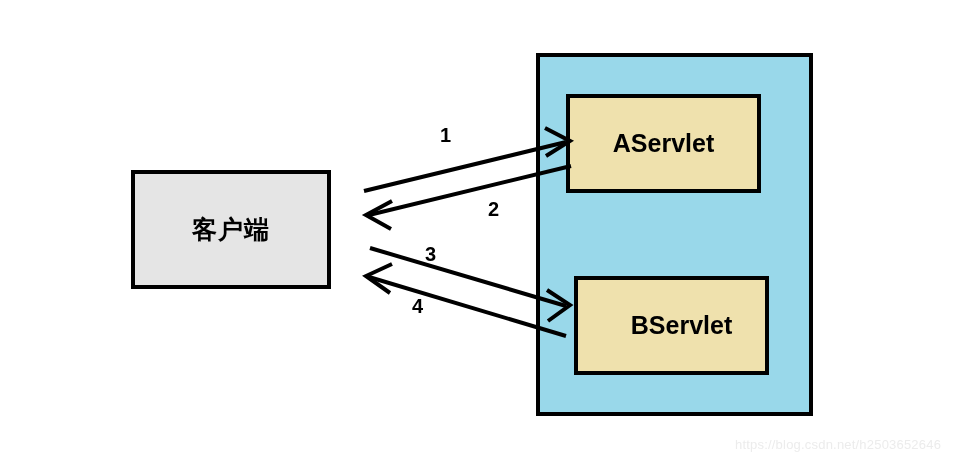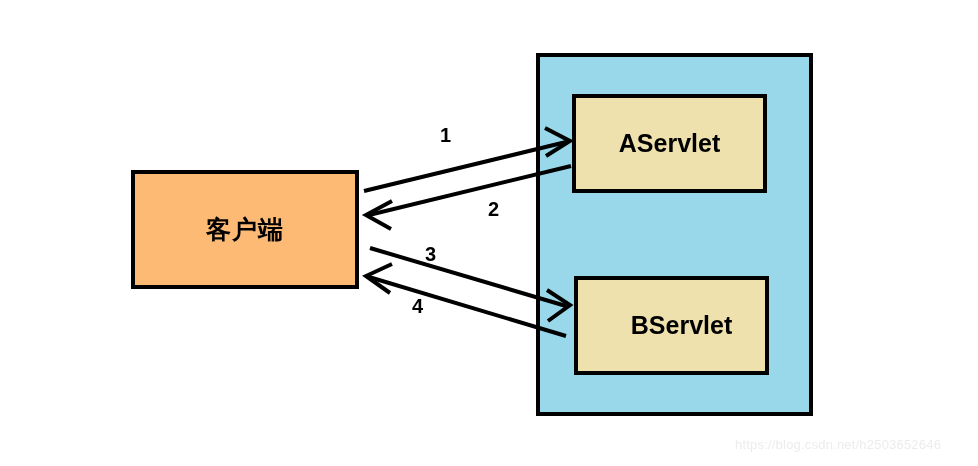--- a/index.html
+++ b/index.html
@@ -21,23 +21,23 @@
     position: absolute;
     box-sizing: border-box;
     border: 4px solid #000000;
     display: flex;
     align-items: center;
     justify-content: center;
   }
   #client-box {
     left: 131px;
     top: 170px;
-    width: 228px;
+    width: 200px;
     height: 119px;
-    background: #fdba74;
+    background: #e5e5e5;
   }
   #server-box {
     left: 536px;
     top: 53px;
     width: 277px;
     height: 363px;
     background: #99D8EA;
     display: block;
   }
   #aservlet-box {
@@ -95,21 +95,21 @@
     letter-spacing: 0.2px;
     white-space: nowrap;
   }
 </style>
 </head>
 <body>
 
 <div id="canvas">
 
   <div class="box" id="server-box">
-    <div class="box" id="aservlet-box" style="left:32px; top:37px;">
+    <div class="box" id="aservlet-box" style="left:26px; top:37px;">
       <span class="box-label servlet-label">AServlet</span>
     </div>
     <div class="box" id="bservlet-box" style="left:34px; top:219px;padding-left:20px;">
       <span class="box-label servlet-label">BServlet</span>
     </div>
   </div>
 
   <div class="box" id="client-box">
     <span class="box-label" id="client-label">客户端</span>
   </div>

